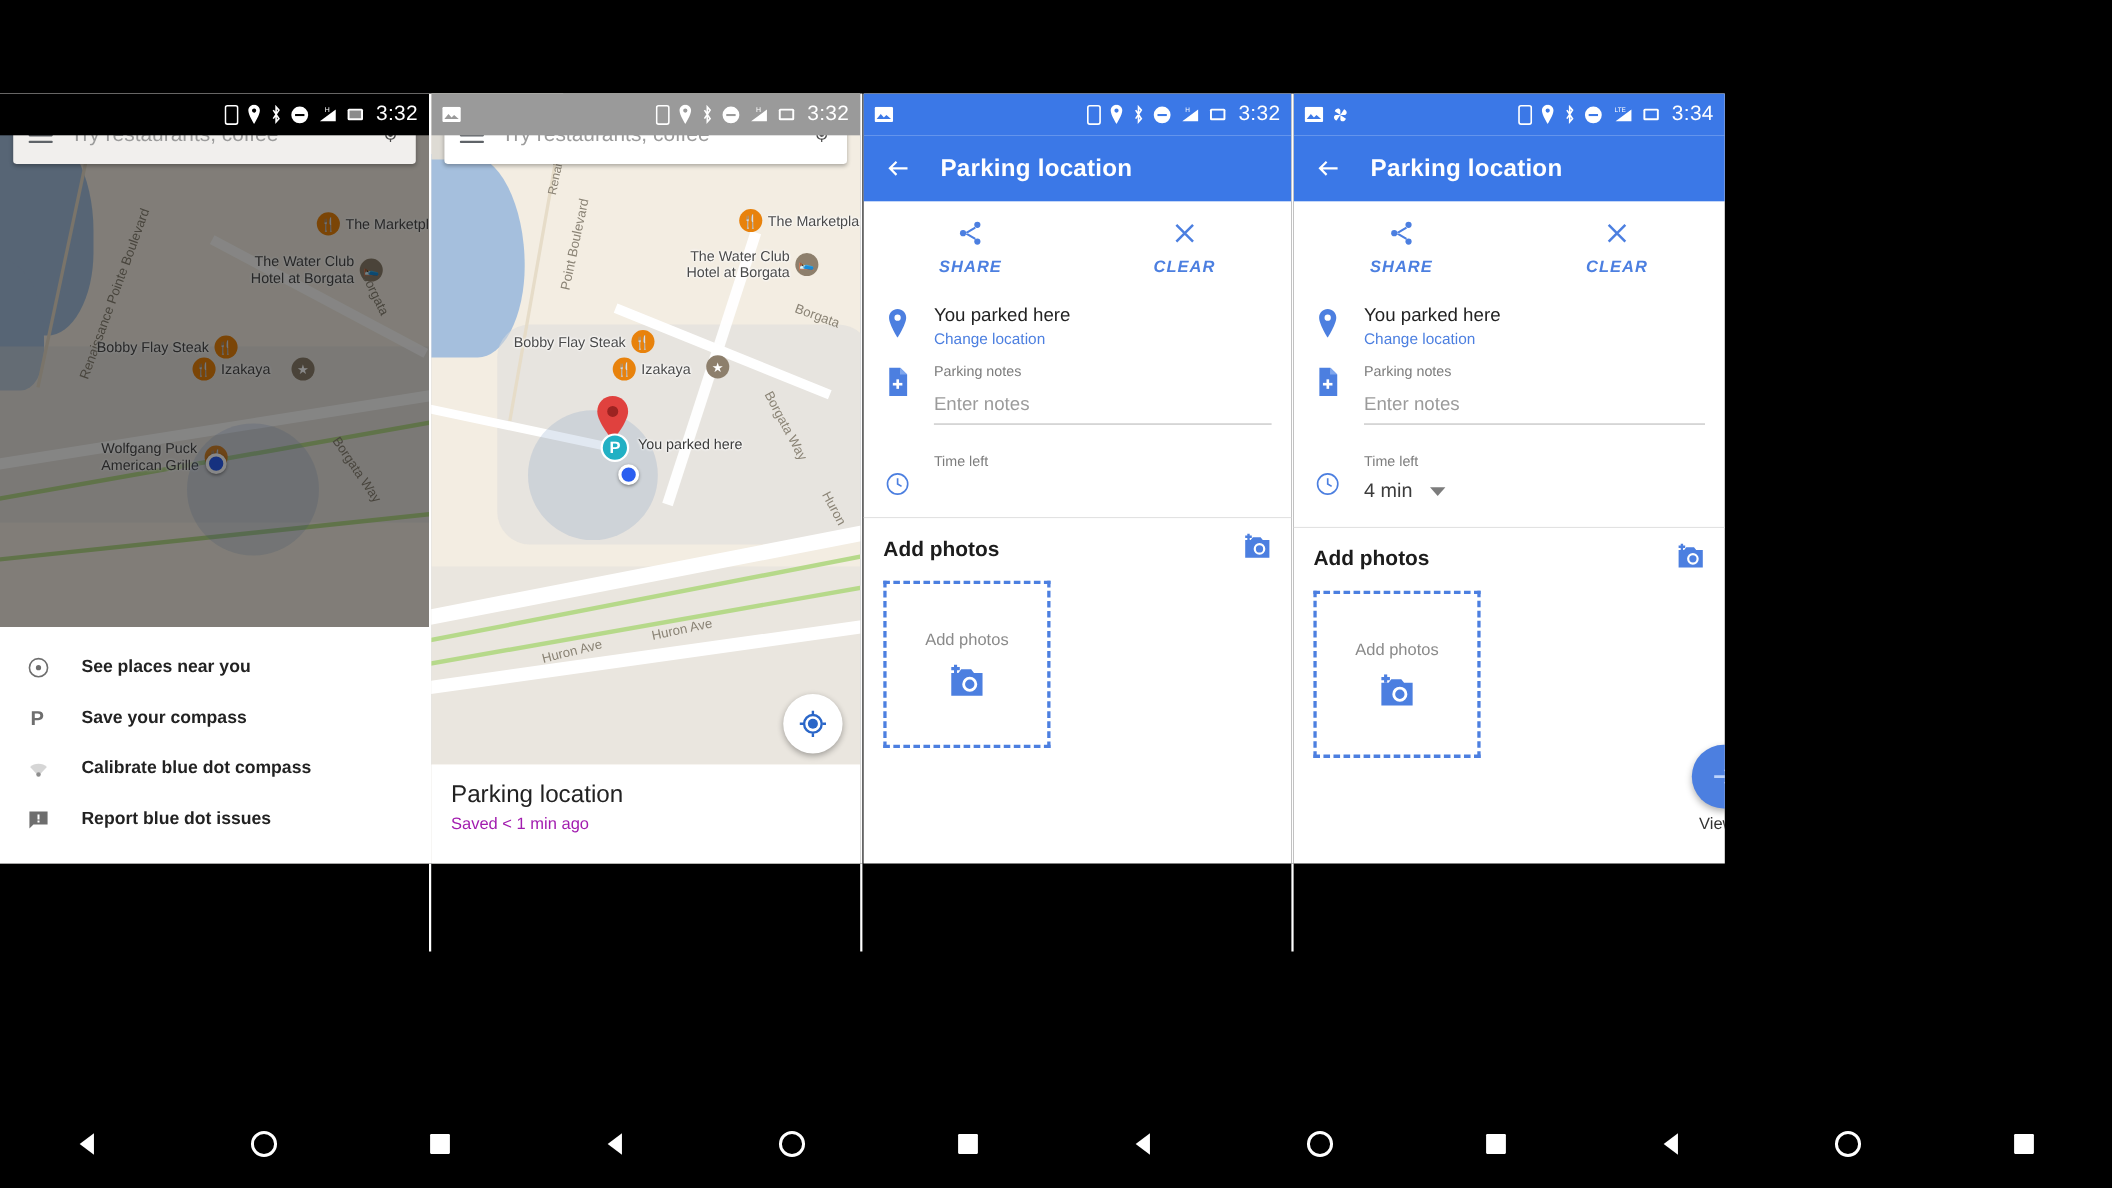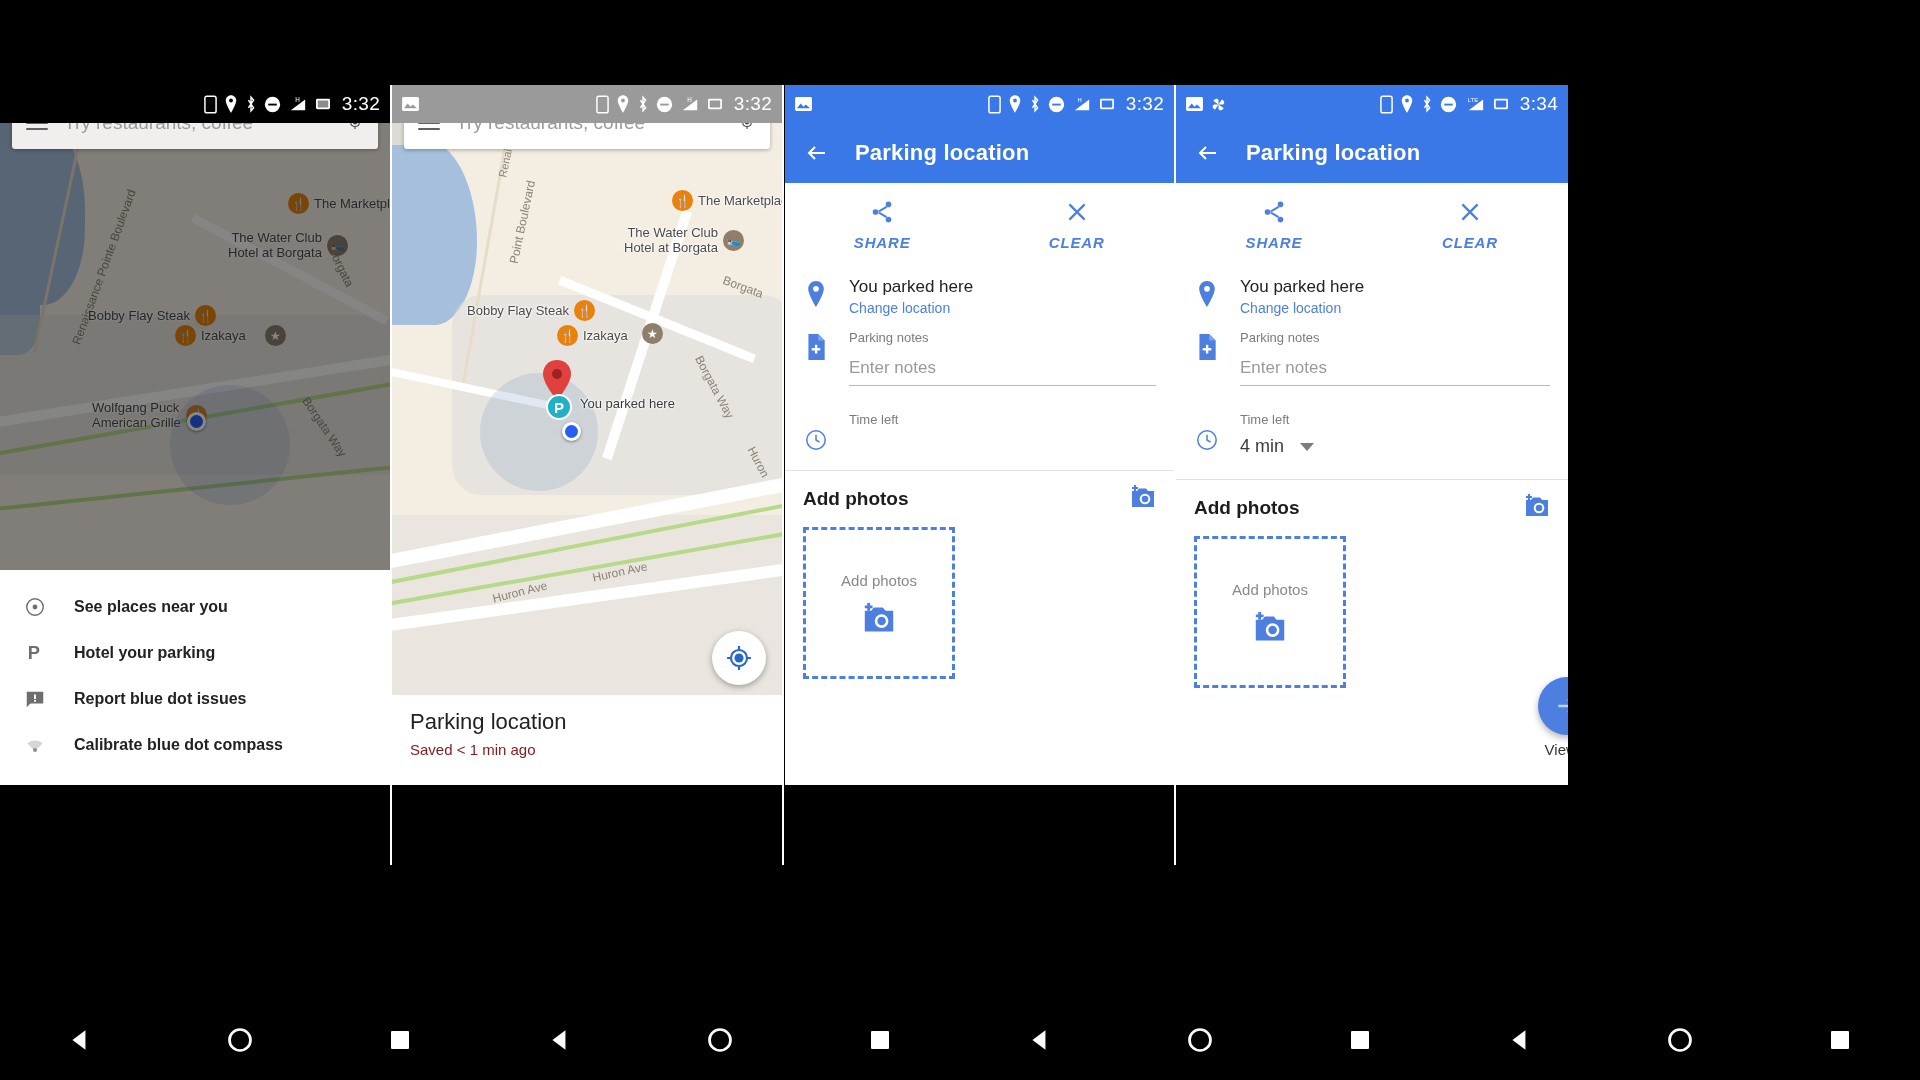--- a/index.html
+++ b/index.html
@@ -140,21 +140,21 @@
     display: flex; align-items: center; justify-content: center;
     border: 2px solid #fff;
   }
   .plabel { position: absolute; left: 38px; top: 36px; font-size: 13px; color: #3b3b3b; white-space: nowrap;
             text-shadow: 0 0 3px #fff,0 0 3px #fff,0 0 2px #fff; }
   .bluedot { position: absolute; left: 20px; top: 62px; width: 19px; height: 19px; border-radius: 50%;
              background: #2a5ef0; border: 3px solid #fff; box-shadow: 0 1px 3px rgba(0,0,0,.4); }
 
   .caption { position: absolute; left: 0; right: 0; bottom: 0; height: 90px; background: #fff; padding: 14px 18px 0; }
   .caption .c1 { font-size: 22px; color: #222; }
-  .caption .c2 { font-size: 15px; color: #7f1d1d; margin-top: 6px; }
+  .caption .c2 { font-size: 15px; color: #a21caf; margin-top: 6px; }
 
   
   .navbar { position: absolute; bottom: 0; left: 0; right: 0; height: 80px; background: #000;
             display: flex; align-items: center; }
   .navcell { flex: 1; display: flex; align-items: center; justify-content: center; }
   .nav-sep { position: absolute; top: 785px; width: 2px; height: 80px; background: #fff; }
 
   .vline { position: absolute; top: 85px; width: 2px; height: 700px; background: #fff; }
 </style>
 </head>
@@ -231,40 +231,40 @@
           </svg>
         </span>
         <span class="mi-lbl">See places near you</span>
       </div>
       <div class="sheet-item">
         <span class="mi-ico">
           <svg width="22" height="22" viewBox="0 0 24 24">
               <text x="4" y="19" font-family="Liberation Sans, sans-serif" font-size="20" font-weight="700" fill="#6e6e6e">P</text>
             </svg>
         </span>
-        <span class="mi-lbl">Hotel your parking</span>
+        <span class="mi-lbl">Save your compass</span>
+      </div>
+      <div class="sheet-item">
+        <span class="mi-ico">
+          <svg width="22" height="22" viewBox="0 0 24 24" fill="#b4b4b4">
+            <path d="M12 7c3.3 0 6.2 1.2 8.3 3.1L12 19 3.7 10.1C5.8 8.2 8.7 7 12 7z" opacity=".55"></path>
+            <circle cx="12" cy="17.5" r="2.2" fill="#8d8d8d"></circle>
+          </svg>
+        </span>
+        <span class="mi-lbl">Calibrate blue dot compass</span>
       </div>
       <div class="sheet-item">
         <span class="mi-ico">
           <svg width="22" height="22" viewBox="0 0 24 24" fill="#6e6e6e">
             <path d="M3 4h18v13H7l-4 4V4z"></path>
               <rect x="11" y="7" width="2" height="5" fill="#fff"></rect>
               <rect x="11" y="13" width="2" height="2" fill="#fff"></rect>
           </svg>
         </span>
         <span class="mi-lbl">Report blue dot issues</span>
-      </div>
-      <div class="sheet-item">
-        <span class="mi-ico">
-          <svg width="22" height="22" viewBox="0 0 24 24" fill="#b4b4b4">
-            <path d="M12 7c3.3 0 6.2 1.2 8.3 3.1L12 19 3.7 10.1C5.8 8.2 8.7 7 12 7z" opacity=".55"></path>
-            <circle cx="12" cy="17.5" r="2.2" fill="#8d8d8d"></circle>
-          </svg>
-        </span>
-        <span class="mi-lbl">Calibrate blue dot compass</span>
       </div>
     </div>
 
     <div class="statusbar dark" style="position:absolute;top:0;left:0;right:0">
       <span class="sb-right">
         <span class="sb-ico">
             <svg width="13" height="19" viewBox="0 0 14 20" fill="none" stroke="#fff" stroke-width="1.6">
               <rect x="1" y="1" width="12" height="18" rx="2"></rect>
             </svg>
           </span>

